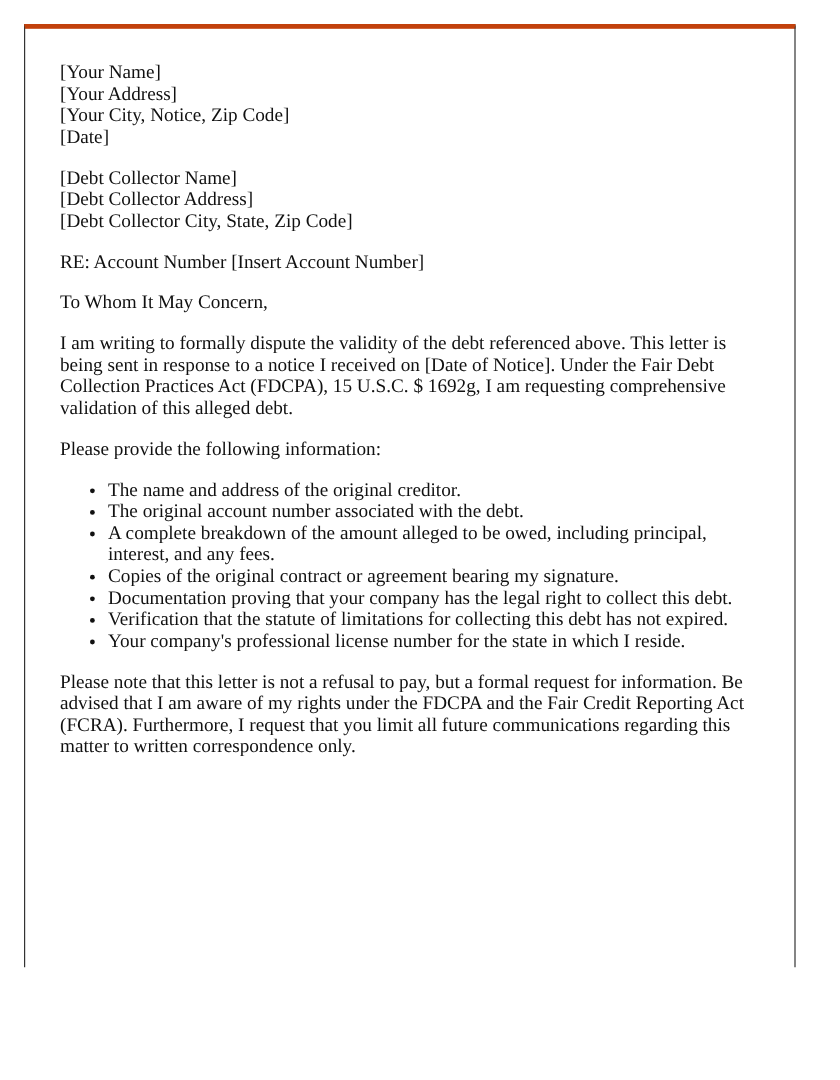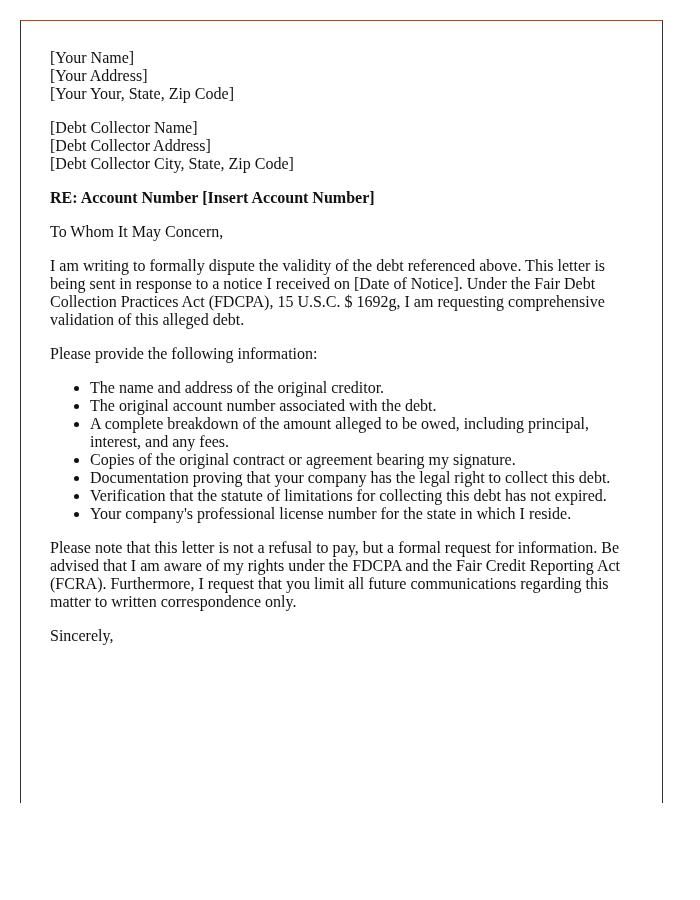--- a/index.html
+++ b/index.html
@@ -19,42 +19,43 @@
     }
     .letter {
       position: absolute;
       left: 20px;
       top: 20px;
       width: 583px;
       height: 754px;
       padding: 28px 29px 0 29px;
       border-left: 1px solid #333333;
       border-right: 1px solid #333333;
-      border-top: 1px solid #c2410c;
+      border-top: 4px solid #c2410c;
       box-sizing: content-box;
     }
     .block { margin: 0 0 16px 0; }
     .line { display: block; }
     p { margin: 0 0 16px 0; }
-    .re { font-weight: bold; margin-bottom: 16px; }
+    .re { font-weight: normal; margin-bottom: 16px; }
     ul {
       margin: 0 0 16px 0;
       padding-left: 40px;
     }
     li { margin: 0; font-family: Liberation Serif, serif; }
   </style>
 </head>
 <body>
 
 <div class="letter">
 
   <div class="block">
     <span class="line">[Your Name]</span>
     <span class="line">[Your Address]</span>
-    <span class="line">[Your Your, State, Zip Code]</span>
+    <span class="line">[Your City, Notice, Zip Code]</span>
+    <span class="line">[Date]</span>
   </div>
 
   <div class="block">
     <span class="line">[Debt Collector Name]</span>
     <span class="line">[Debt Collector Address]</span>
     <span class="line">[Debt Collector City, State, Zip Code]</span>
   </div>
 
   <p class="re">RE: Account Number [Insert Account Number]</p>
 
@@ -70,16 +71,15 @@
     <li>A complete breakdown of the amount alleged to be owed, including principal, interest, and any fees.</li>
     <li>Copies of the original contract or agreement bearing my signature.</li>
     <li>Documentation proving that your company has the legal right to collect this debt.</li>
     <li>Verification that the statute of limitations for collecting this debt has not expired.</li>
     <li>Your company's professional license number for the state in which I reside.</li>
   </ul>
 
 
   <p>Please note that this letter is not a refusal to pay, but a formal request for information. Be advised that I am aware of my rights under the FDCPA and the Fair Credit Reporting Act (FCRA). Furthermore, I request that you limit all future communications regarding this matter to written correspondence only.</p>
 
-  <p>Sincerely,</p>
 
 
 </div>
 
 </body></html>

